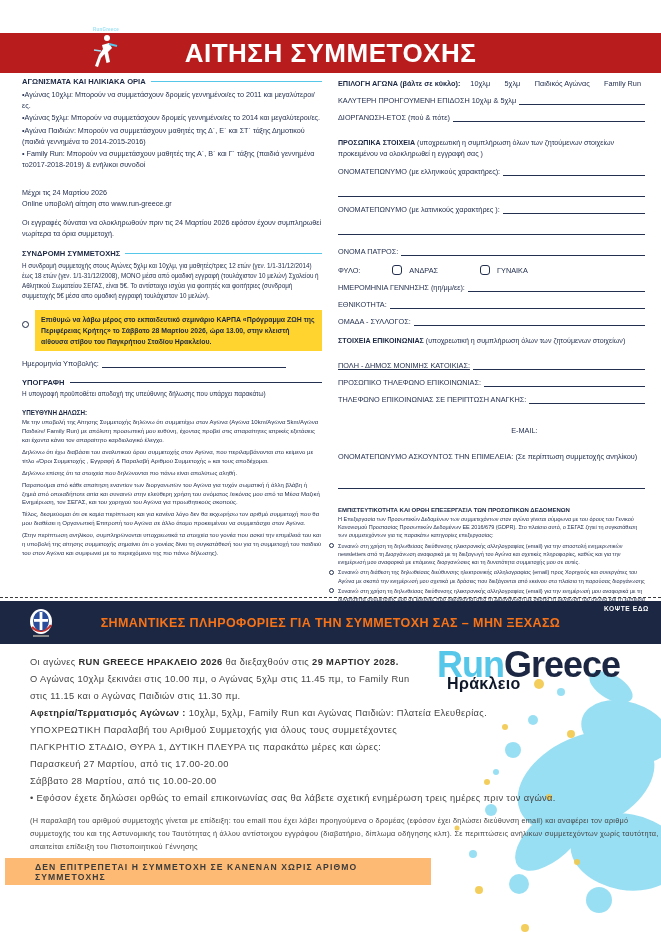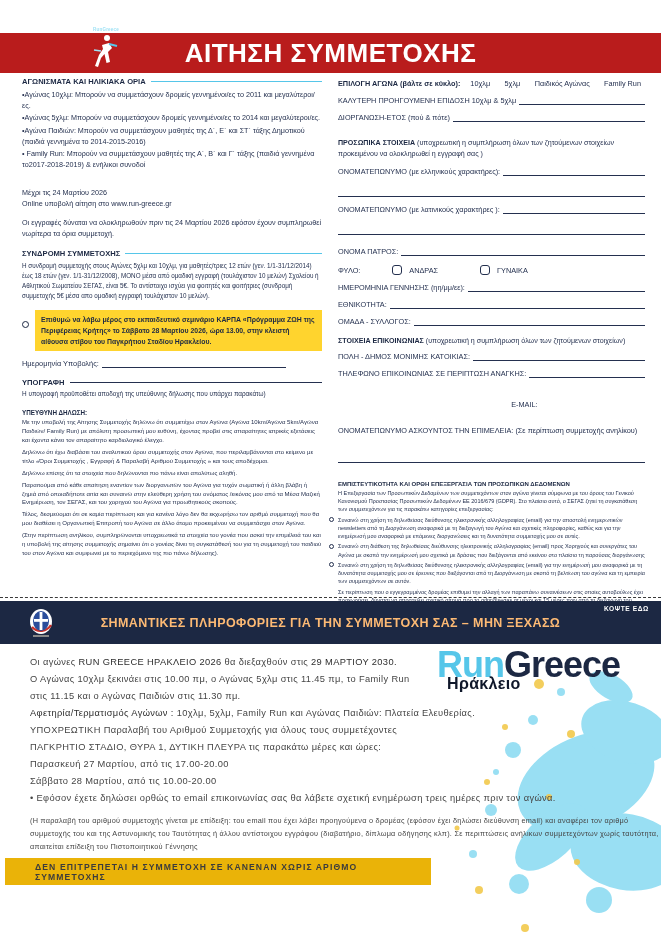--- a/index.html
+++ b/index.html
@@ -58,34 +58,34 @@
   .gdpr-intro { font-size:5.5px; line-height:1.5; margin-bottom:2px; }
   .consent { display:flex; gap:4px; font-size:5.5px; line-height:1.5; margin-bottom:2px; }
   .consent-circle { width:5px; height:5px; border:1px solid #24304f; border-radius:50%; flex:none; margin-top:1.5px; margin-left:-9px; }
   .gdpr-footer { font-size:5.5px; line-height:1.5; }
 
   
   .cut-line { position:absolute; top:597px; left:0; right:0; border-top:1.6px dashed #3a3a3a; }
   .info-banner { position:absolute; top:601px; left:0; right:0; height:43px; background:#1c2843;
                  display:flex; align-items:center; }
   .segas-logo { position:absolute; left:28px; top:7px; }
-  .banner-title { flex:1; text-align:center; color:#fdba74; font-weight:bold; font-size:12.5px; letter-spacing:.4px; }
+  .banner-title { flex:1; text-align:center; color:#f97316; font-weight:bold; font-size:12.5px; letter-spacing:.4px; }
   .cut-here { position:absolute; top:4px; right:12px; color:#fff; font-size:6.6px; font-weight:bold; letter-spacing:.6px; }
 
   
   .info-section { position:absolute; top:648px; left:0; right:0; bottom:0;
                   padding:6px 14px 0 30px; font-size:9.3px; color:#454545;
                   letter-spacing:.35px; line-height:17px; z-index:2; }
   .rg-logo { float:right; width:208px; margin:2px 2px 4px 12px; position:relative; z-index:2; }
   .rg-run { font-size:36px; font-weight:bold; color:#56c6e9; letter-spacing:-1px; }
   .rg-greece { font-size:36px; font-weight:bold; color:#1c2843; letter-spacing:-1px; }
   .rg-city { font-size:16px; font-weight:bold; color:#0f172a; margin:-8px 0 0 10px; }
-  .ib { font-weight:normal; color:#2e2e2e; }
+  .ib { font-weight:bold; color:#2e2e2e; }
   .fineprint { font-size:7.3px; line-height:13px; letter-spacing:.25px; margin-top:7px; width:640px; }
-  .no-number-bar { position:absolute; left:5px; top:858px; width:426px; height:27px; background:#eab308;
+  .no-number-bar { position:absolute; left:5px; top:858px; width:426px; height:27px; background:#fdba74;
                    display:flex; align-items:center; padding-left:30px; z-index:2;
                    font-size:8.6px; font-weight:bold; letter-spacing:1.1px; color:#3c3c3c; }
   .splash { position:absolute; right:0; bottom:0; z-index:1; }
 </style>
 </head>
 <body>
 
 <div class="page">
 
   <div class="header-bar">
@@ -207,22 +207,26 @@
         <span>ΕΘΝΙΚΟΤΗΤΑ:</span>
         <span class="fill"></span>
       </div>
       <div class="frow">
         <span>ΟΜΑΔΑ - ΣΥΛΛΟΓΟΣ:</span>
         <span class="fill"></span>
       </div>
 
       <p class="subsec" style="margin-top:10px;"><b>ΣΤΟΙΧΕΙΑ ΕΠΙΚΟΙΝΩΝΙΑΣ</b><span> (υποχρεωτική η συμπλήρωση όλων των ζητούμενων στοιχείων)</span></p>
 
-      <div class="frow" style="margin-top:5px;">
+      <div class="frow" style="margin-top:14px;text-decoration:underline;">
         <span>ΠΟΛΗ - ΔΗΜΟΣ ΜΟΝΙΜΗΣ ΚΑΤΟΙΚΙΑΣ:</span>
+        <span class="fill"></span>
+      </div>
+      <div class="frow">
+        <span>ΠΡΟΣΩΠΙΚΟ ΤΗΛΕΦΩΝΟ ΕΠΙΚΟΙΝΩΝΙΑΣ:</span>
         <span class="fill"></span>
       </div>
       <div class="frow">
         <span>ΤΗΛΕΦΩΝΟ ΕΠΙΚΟΙΝΩΝΙΑΣ ΣΕ ΠΕΡΙΠΤΩΣΗ ΑΝΑΓΚΗΣ:</span>
         <span class="fill"></span>
       </div>
 
       <div class="frow gap-top" style="margin-top:22px; width:65%;">
         <span>E-MAIL:</span>
         <span class="fill"></span>
@@ -292,21 +296,21 @@
       <circle cx="36" cy="196" r="2.5"></circle>
       <circle cx="156" cy="230" r="3"></circle>
     </g>
   </svg>
 
   <div class="info-section">
     <div class="rg-logo">
       <span class="rg-run">Run</span><span class="rg-greece">Greece</span>
       <div class="rg-city">Ηράκλειο</div>
     </div>
-    <p><span>Οι αγώνες </span><span class="ib">RUN GREECE ΗΡΑΚΛΕΙΟ 2026</span><span> θα διεξαχθούν στις </span><span class="ib">29 ΜΑΡΤΙΟΥ 2030.</span></p>
+    <p><span>Οι αγώνες </span><span class="ib">RUN GREECE ΗΡΑΚΛΕΙΟ 2026</span><span> θα διεξαχθούν στις </span><span class="ib">29 ΜΑΡΤΙΟΥ 2028.</span></p>
     <p>Ο Αγώνας 10χλμ ξεκινάει στις 10.00 πμ, ο Αγώνας 5χλμ στις 11.45 πμ, το Family Run στις 11.15 και ο Αγώνας Παιδιών στις 11.30 πμ.</p>
     <p><span class="ib">Αφετηρία/Τερματισμός Αγώνων :</span><span> 10χλμ, 5χλμ, Family Run και Αγώνας Παιδιών: Πλατεία Ελευθερίας.</span></p>
     <p>ΥΠΟΧΡΕΩΤΙΚΗ Παραλαβή του Αριθμού Συμμετοχής για όλους τους συμμετέχοντες</p>
     <p>ΠΑΓΚΡΗΤΙΟ ΣΤΑΔΙΟ, ΘΥΡΑ 1, ΔΥΤΙΚΗ ΠΛΕΥΡΑ τις παρακάτω μέρες και ώρες:</p>
     <p>Παρασκευή 27 Μαρτίου, από τις 17.00-20.00</p>
     <p>Σάββατο 28 Μαρτίου, από τις 10.00-20.00</p>
     <p>• Εφόσον έχετε δηλώσει ορθώς το email επικοινωνίας σας θα λάβετε  σχετική ενημέρωση τρεις ημέρες πριν τον αγώνα.</p>
     <p class="fineprint">(Η παραλαβή του αριθμού συμμετοχής γίνεται  με επίδειξη: του email που έχει λάβει προηγούμενα ο δρομέας (εφόσον έχει δηλώσει διεύθυνση email) και αναφέρει τον αριθμό συμμετοχής του και της Αστυνομικής του Ταυτότητας ή άλλου αντίστοιχου εγγράφου (διαβατήριο, δίπλωμα οδήγησης κλπ). Σε περιπτώσεις ανήλικων συμμετεχόντων χωρίς ταυτότητα, απαιτείται επίδειξη του Πιστοποιητικού Γέννησης</p>
   </div>
 

